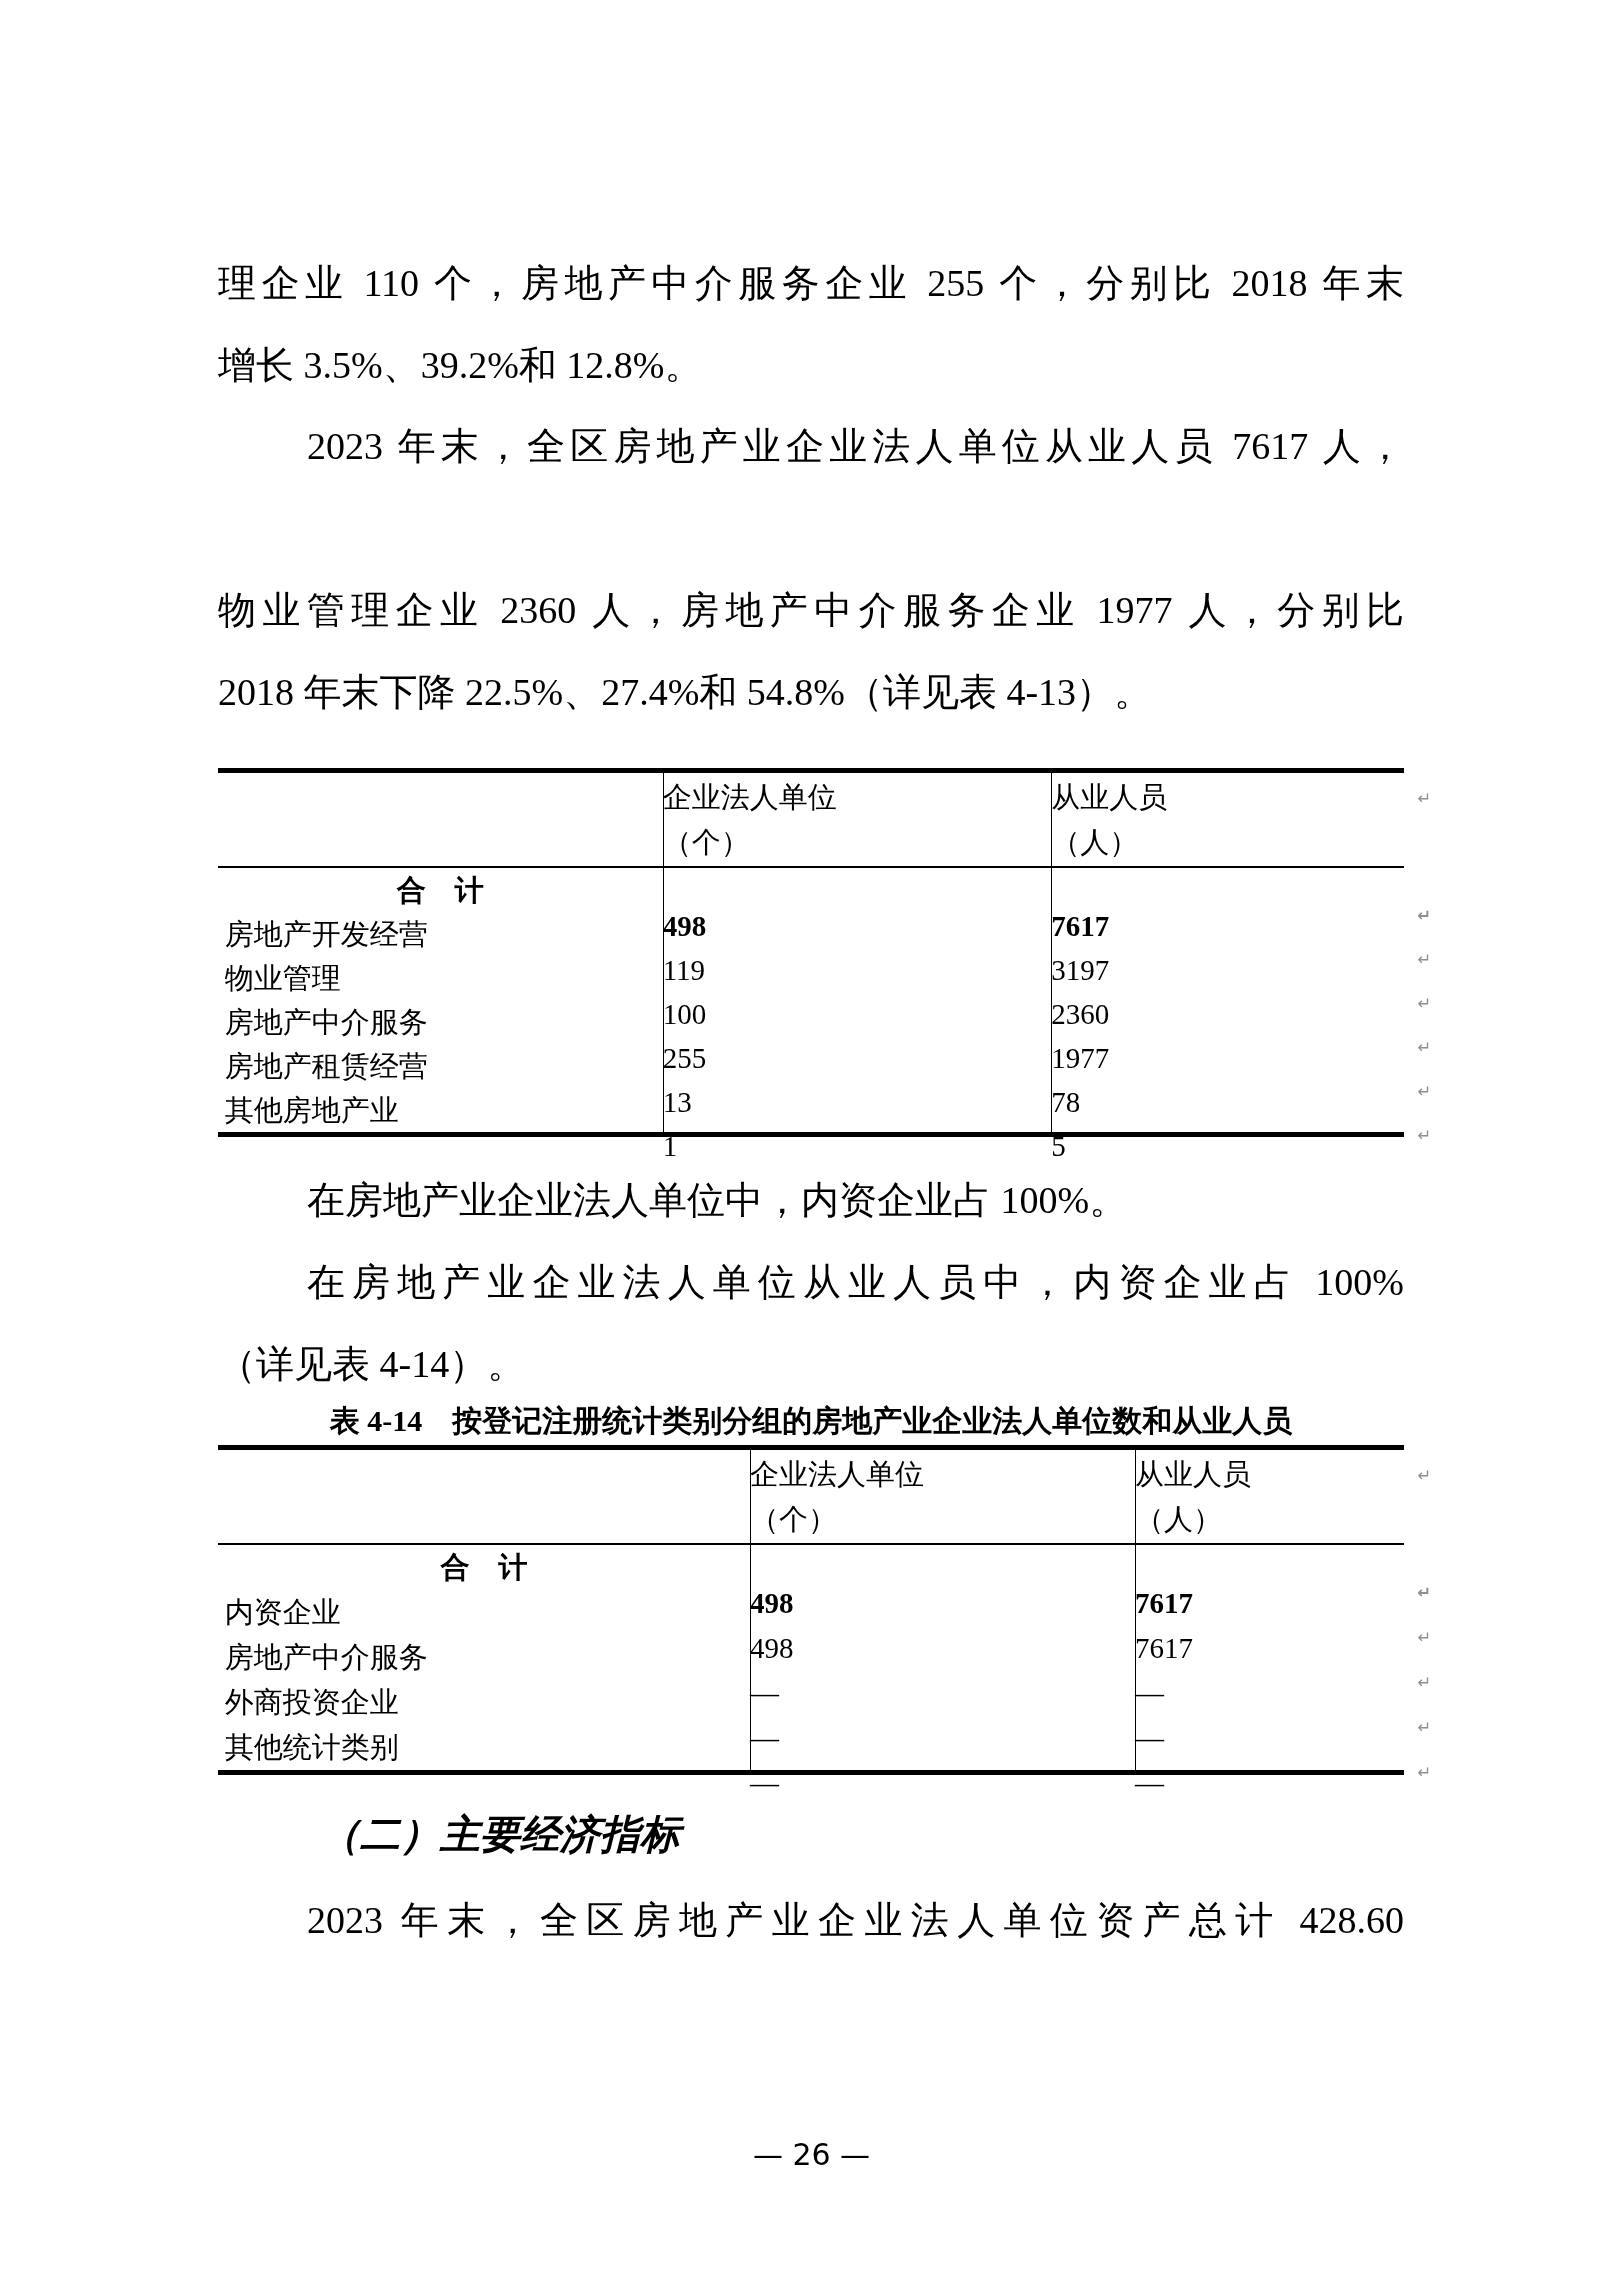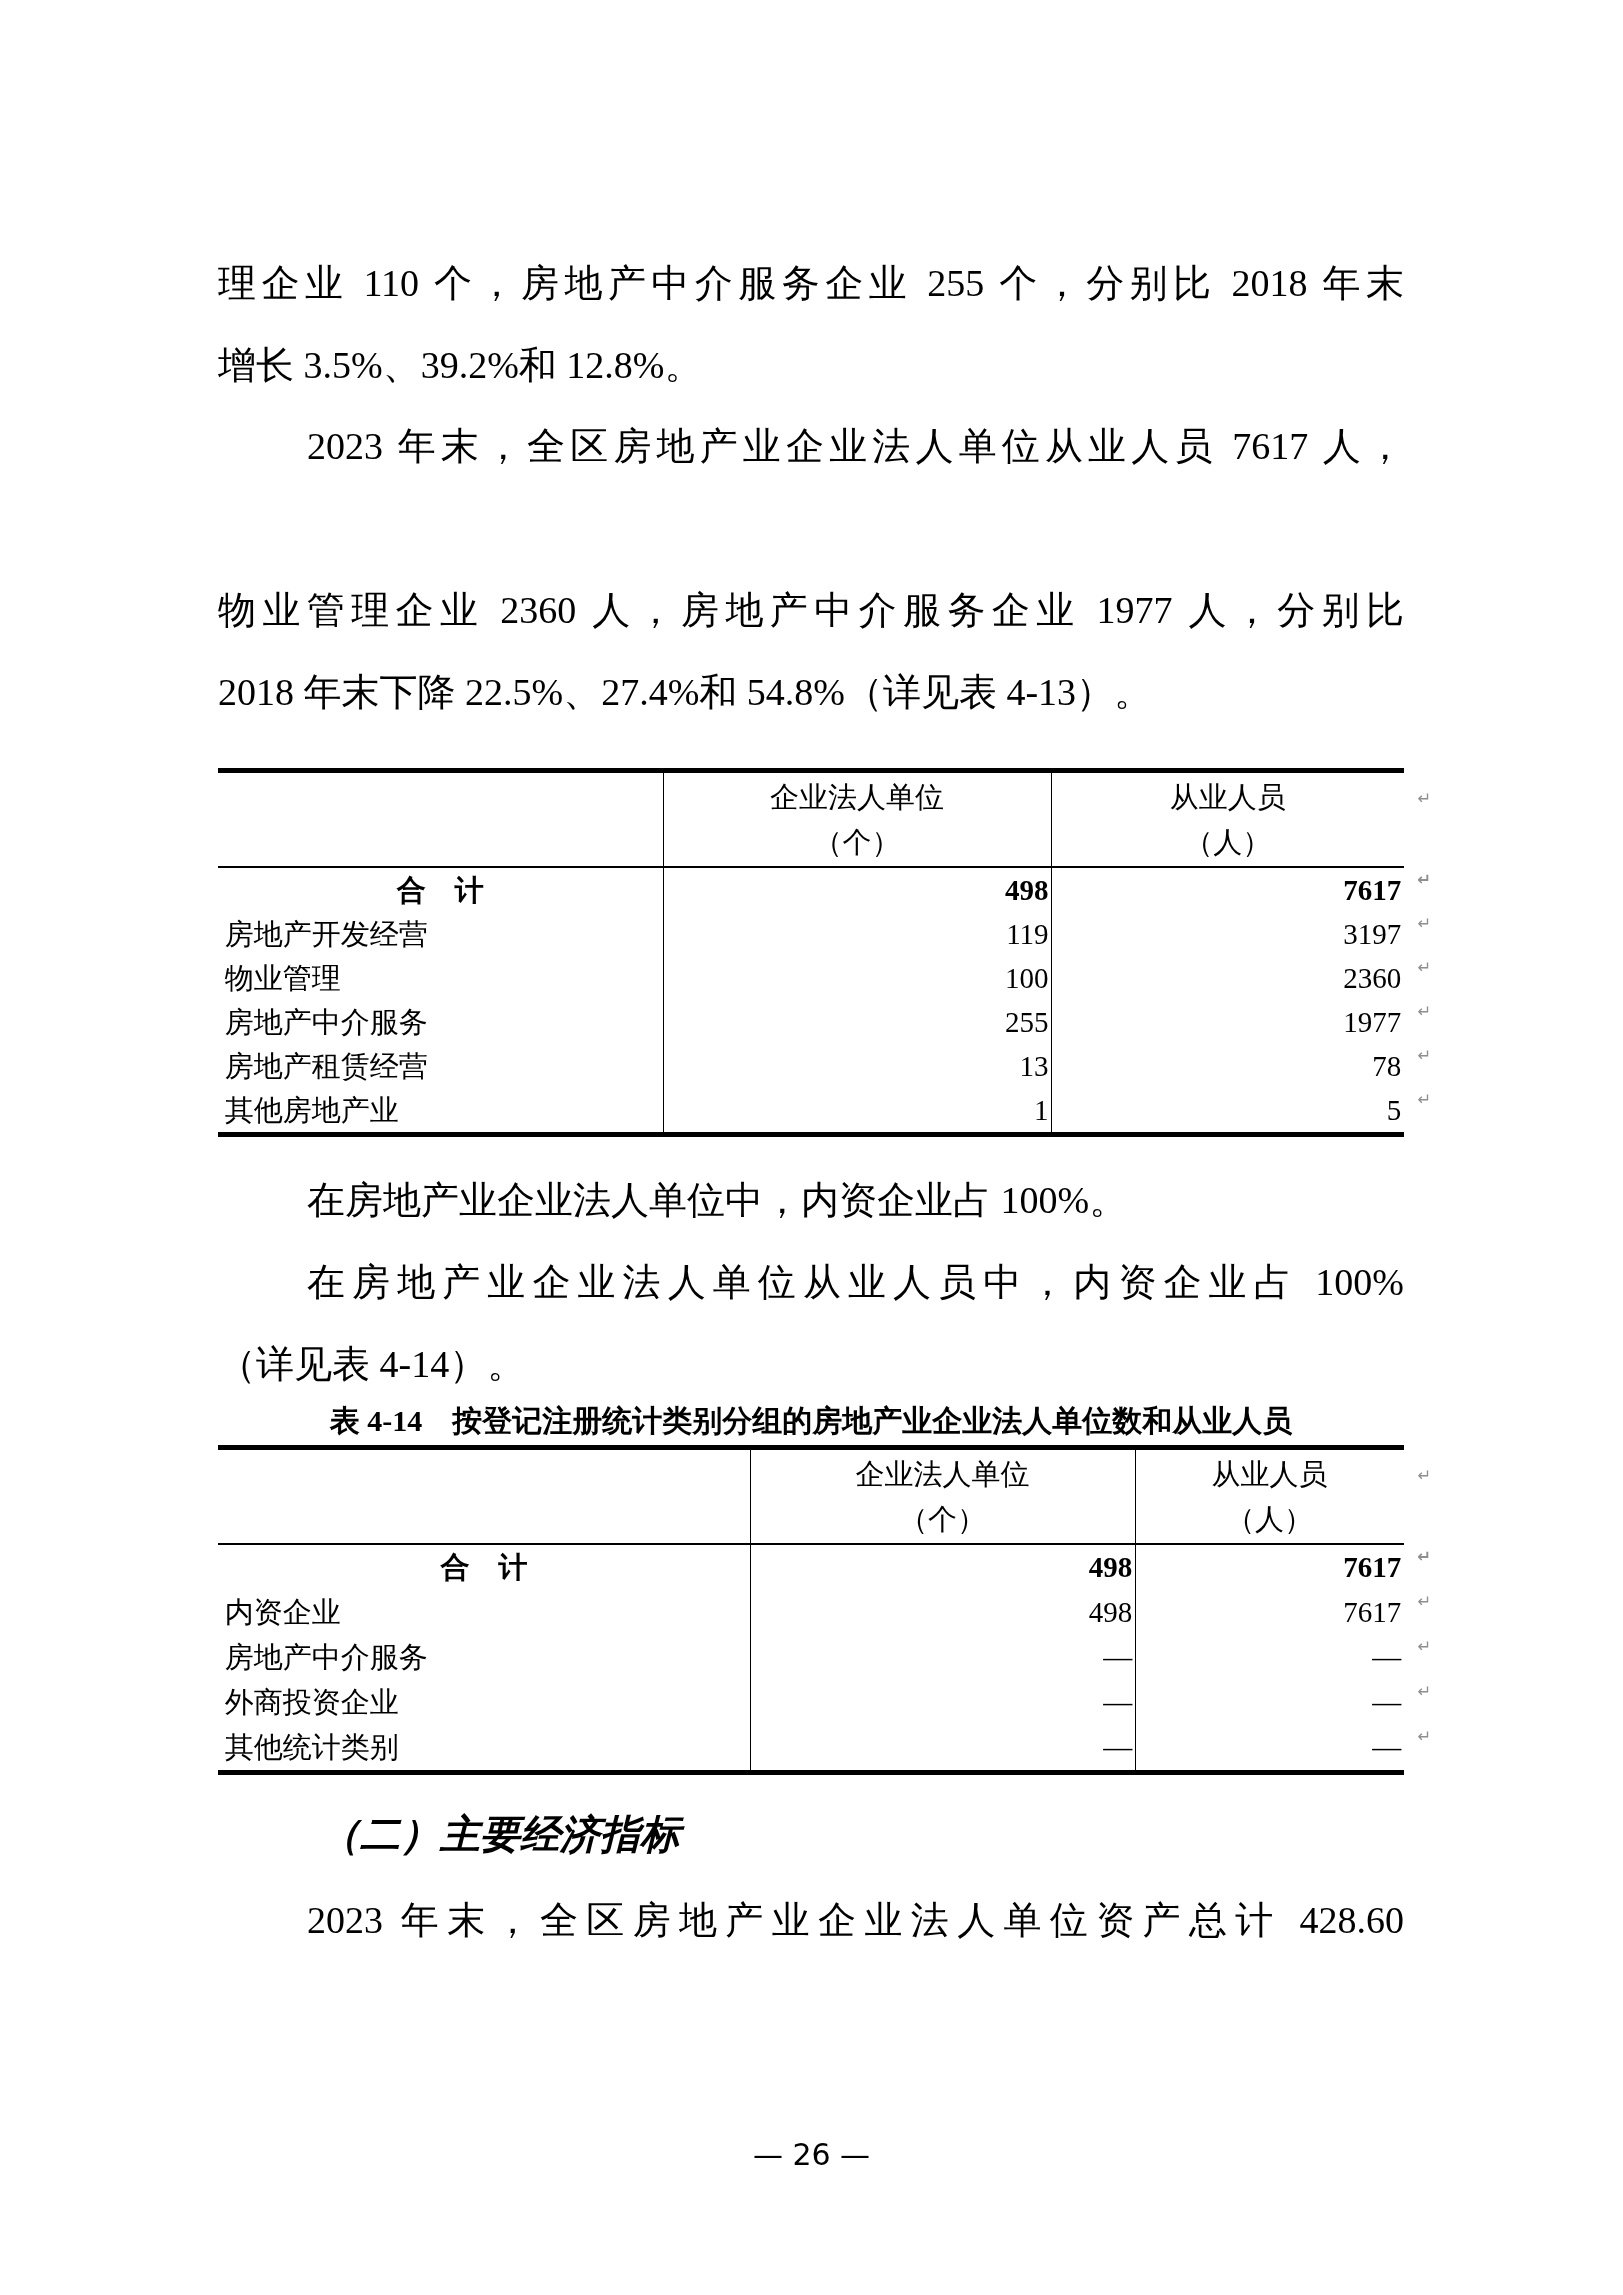--- a/index.html
+++ b/index.html
@@ -49,28 +49,28 @@
     top: 0; bottom: 0;
     width: 1.4px;
     background: #000;
   }
   .thead {
     display: flex;
     height: 93px;
     border-bottom: 2px solid #000;
     position: relative;
   }
-  .hcell { text-align: center; font-size: 29px; }
+  .hcell { text-align: left; font-size: 29px; }
   .hln { height: 45px; line-height: 48px; }
   .trow { display: flex; font-size: 29px; }
   .t13 .trow { height: 44px; line-height: 44px; }
   .t14 .trow { height: 45px; line-height: 45px; }
   .c1 { padding-left: 6.8px; box-sizing: border-box; text-align: left; }
   .c1.center { text-align: center; padding-left: 0; }
-  .c2, .c3 { text-align: right; padding-right: 2.7px; box-sizing: border-box; position: relative; }
+  .c2, .c3 { padding-right: 2.7px; box-sizing: border-box; position: relative; margin-top: 36px; }
   .bold { font-weight: bold; }
   .pmark {
     position: absolute;
     right: -27px;
     top: 4.1px;
     font-size: 16.4px;
     line-height: 1;
     color: #8f8f8f;
     font-family: "DejaVu Sans", sans-serif;
   }

